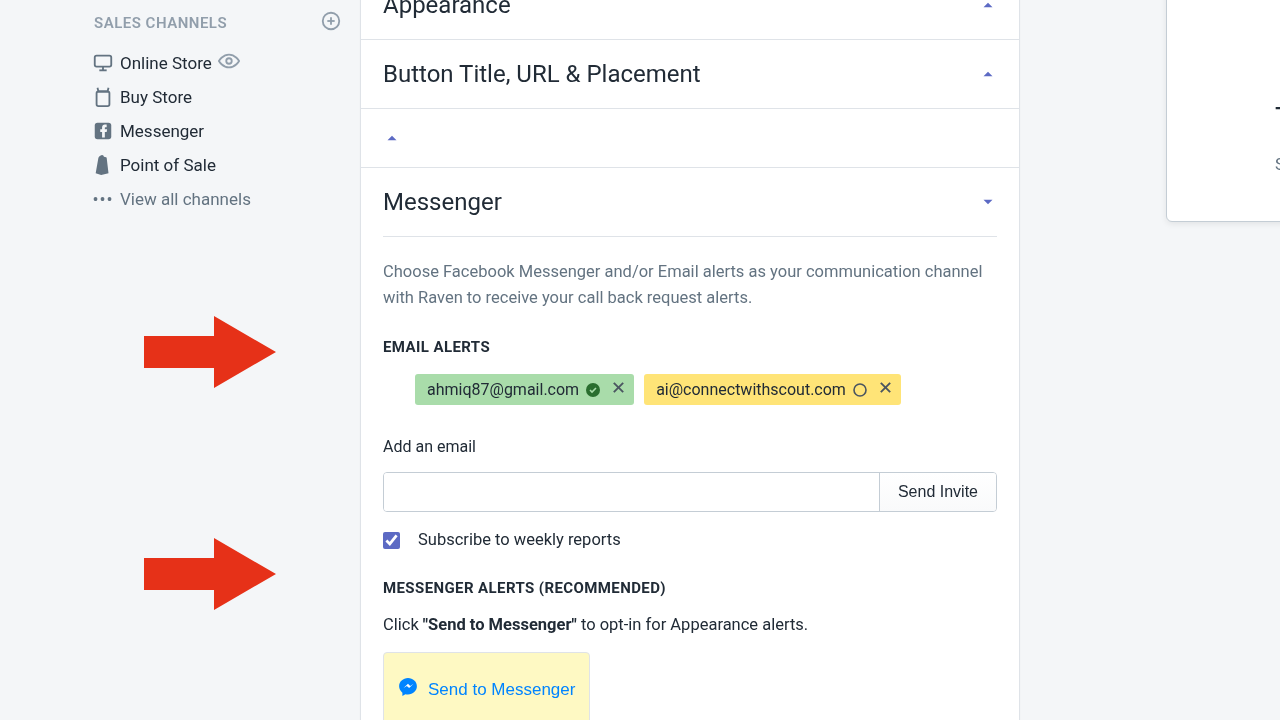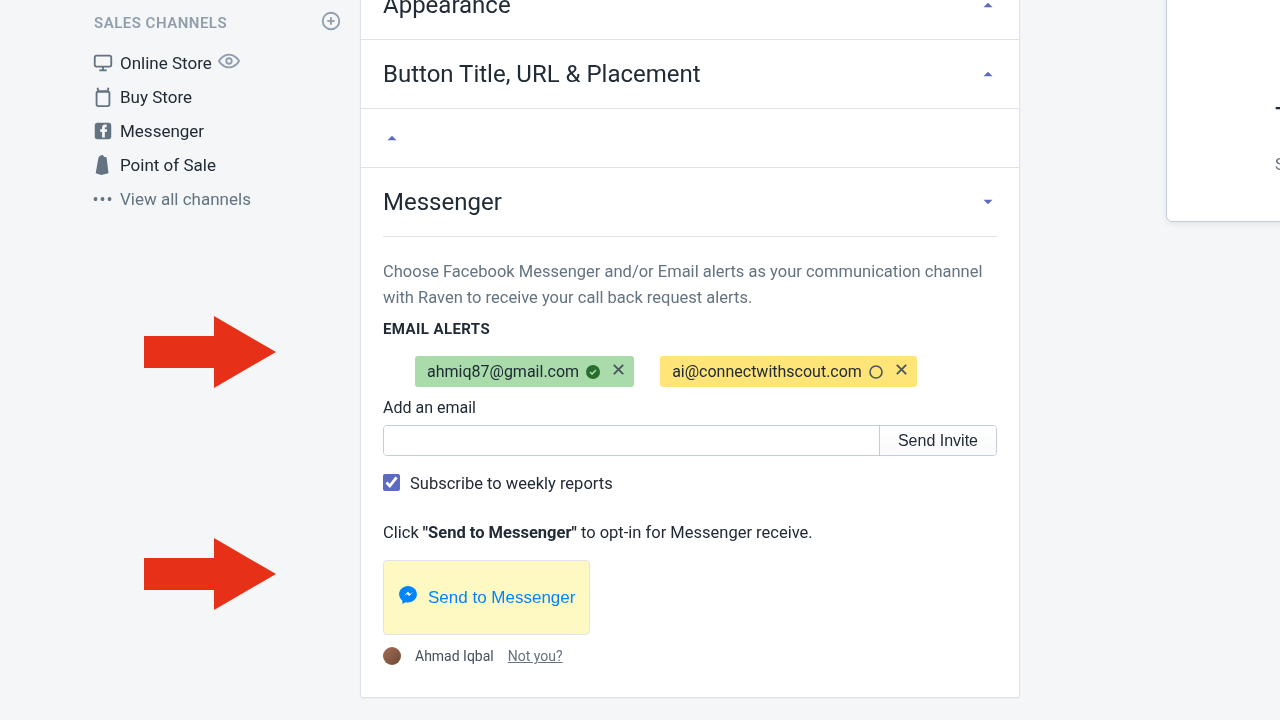--- a/index.html
+++ b/index.html
@@ -109,34 +109,34 @@
   }
   .inner-divider {
     height: 1px;
     background: #dfe3e8;
     margin-bottom: 22px;
   }
   .settings-desc {
     font-size: 16.5px;
     color: #637381;
     line-height: 1.55;
-    margin-bottom: 10px;
+    margin-bottom: 28px;
   }
   .sub-heading {
     font-size: 15px;
     font-weight: 700;
     letter-spacing: 0.4px;
     margin-bottom: 18px;
   }
   
   
   .chips-row {
     display: flex;
-    gap: 26px;
-    margin-bottom: 11px;
+    gap: 10px;
+    margin-bottom: 32px;
     padding-left: 32px;
   }
   .chip {
     display: inline-flex;
     align-items: center;
     gap: 6px;
     padding: 6px 8px 6px 12px;
     font-size: 16px;
     border-radius: 3px;
     color: #212b36;
@@ -151,28 +151,28 @@
   .chip .close-x {
     width: 15px;
     height: 15px;
     margin-left: 4px;
     color: #4a5560;
   }
   
   .field-label {
     font-size: 16px;
     color: #212b36;
-    margin-bottom: 8px;
+    margin-bottom: 16px;
   }
   .input-row {
     display: flex;
     border: 1px solid #c4cdd5;
     border-radius: 4px;
     overflow: hidden;
-    height: 31px;
+    height: 40px;
     margin-bottom: 18px;
   }
   .email-input {
     flex: 1;
     border: none;
     padding: 0 10px;
     font-size: 16px;
     outline: none;
   }
   .send-invite-btn {
@@ -180,22 +180,22 @@
     border-left: 1px solid #c4cdd5;
     background: linear-gradient(#fff,#f9fafb);
     padding: 0 18px;
     font-size: 16px;
     color: #212b36;
     cursor: pointer;
   }
   
   .checkbox-row {
     display: flex;
-    align-items: flex-start;
-    gap: 10px;
+    align-items: flex-end;
+    gap: 18px;
     margin-bottom: 30px;
   }
   .checkbox-row input[type=checkbox] {
     width: 17px;
     height: 17px;
     accent-color: #5c6ac4;
   }
   .checkbox-row label {
     font-size: 16.5px;
   }
@@ -426,23 +426,24 @@
     <div class="input-row">
       <input type="text" class="email-input" style="">
       <button class="send-invite-btn">Send Invite</button>
     </div>
 
     <div class="checkbox-row">
       <input type="checkbox" id="sub-cb" checked="" style="">
       <label for="sub-cb">Subscribe to weekly reports</label>
     </div>
 
+    <h4 class="sub-heading">MESSENGER ALERTS (RECOMMENDED)</h4>
 
     <p class="messenger-instr">
-      <span>Click </span><b>"Send to Messenger"</b><span> to opt-in for Messenger receive.</span>
+      <span>Click </span><b>"Send to Messenger"</b><span> to opt-in for Appearance alerts.</span>
     </p>
 
     <button class="messenger-btn">
       <span>
         <svg class="messenger-logo" viewBox="0 0 36 36" fill="#0084ff">
           <path d="M18 2C9.2 2 2 8.6 2 16.8c0 4.6 2.3 8.7 5.9 11.4V34l5.4-3c1.5.4 3 .6 4.7.6 8.8 0 16-6.6 16-14.8S26.8 2 18 2z"></path>
           <path d="M10 20l8-8 4 4 6-4-8 8-4-4-6 4z" fill="#fff"></path>
         </svg>
       </span>
       <span>Send to Messenger</span>

